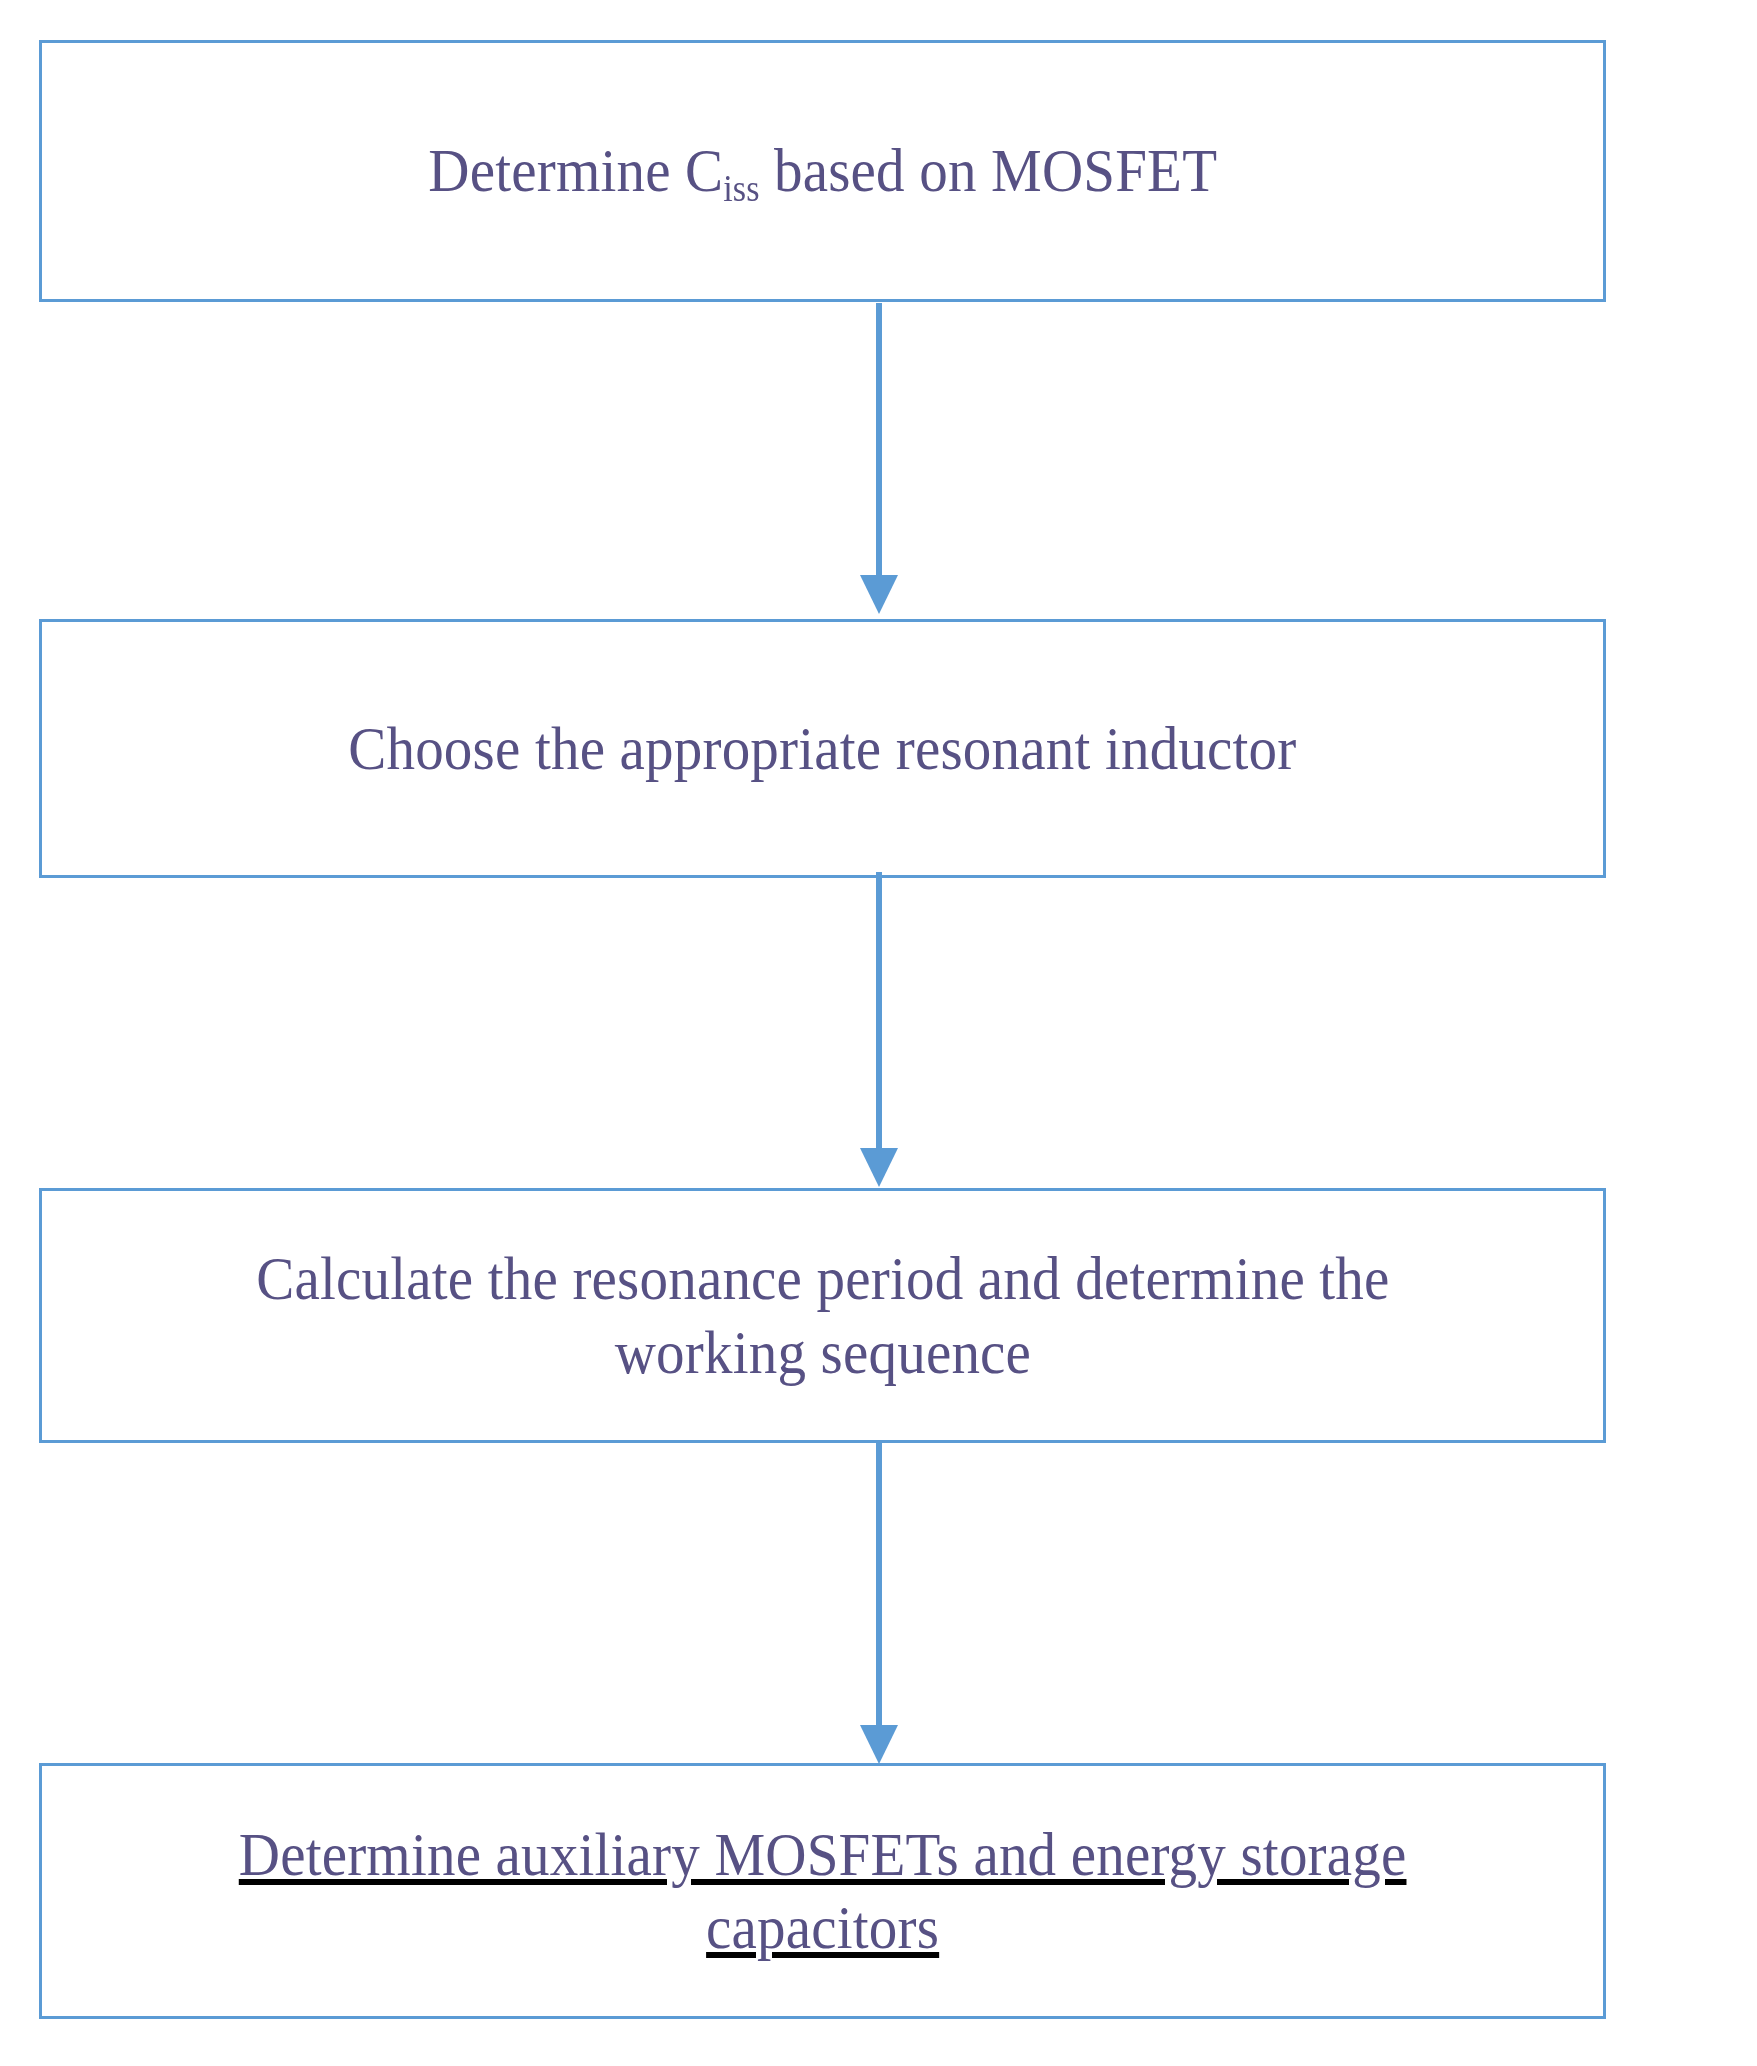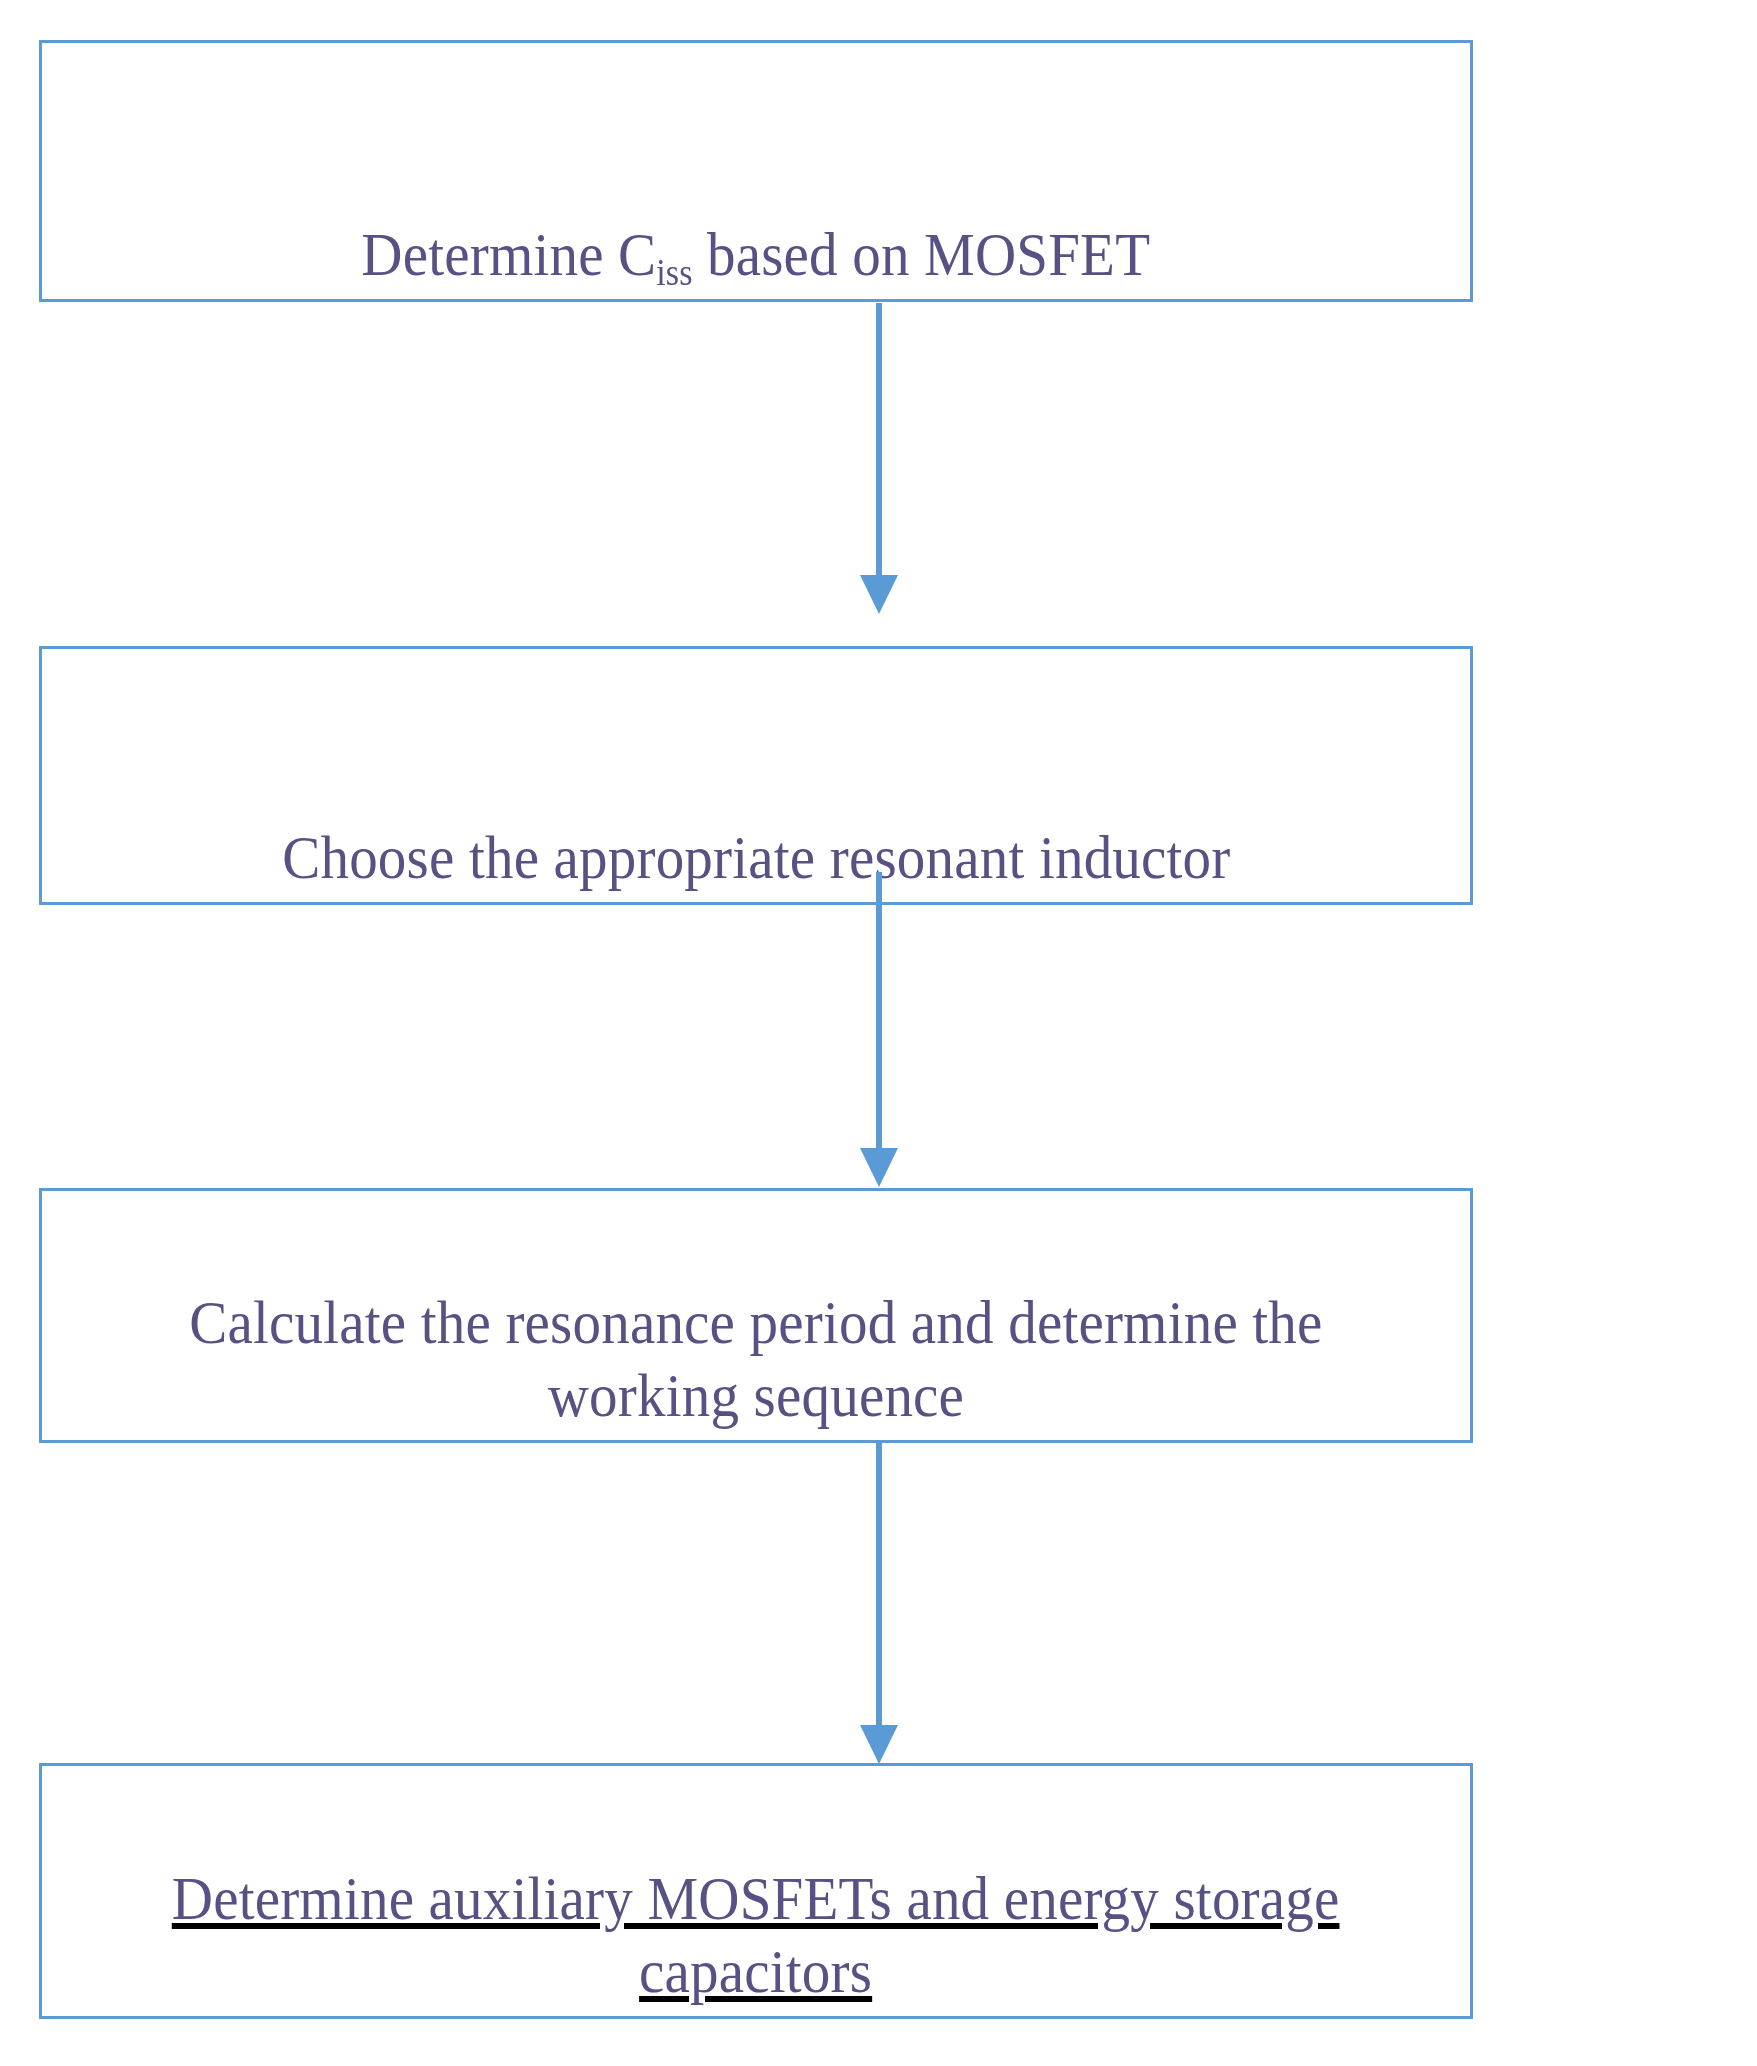--- a/index.html
+++ b/index.html
@@ -19,26 +19,26 @@
     width: 1757px;
     height: 2066px;
     background: #ffffff;
     overflow: hidden;
   }
 
   
   .node {
     position: absolute;
     left: 39px;
-    width: 1434px;          
+    width: 1567px;          
     box-sizing: border-box;
     border: 3.1px solid #5b9bd5;
     background: #ffffff;
     display: flex;
-    align-items: flex-end;
+    align-items: center;
     justify-content: center;
     padding: 8px 31px;
   }
 
   .node-label {
     color: #575184;
     font-size: 62px;
     line-height: 1.18;
     text-align: center;
     letter-spacing: 0.2px;
@@ -50,21 +50,21 @@
   .node-label sub {
     font-size: 0.6em;
     vertical-align: baseline;
     position: relative;
     top: 0.26em;
     letter-spacing: 0;
   }
 
   
   #node-1 { top: 40px;   height: 262px; }
-  #node-2 { top: 646px;  height: 259px; }
+  #node-2 { top: 619px;  height: 259px; }
   #node-3 { top: 1188px; height: 255px; font-family: Liberation Serif, serif; }
   #node-4 { top: 1763px; height: 256px; text-decoration: underline; }
 
   
   .connector {
     position: absolute;
     left: 879px;
   }
   .connector .shaft {
     position: absolute;

